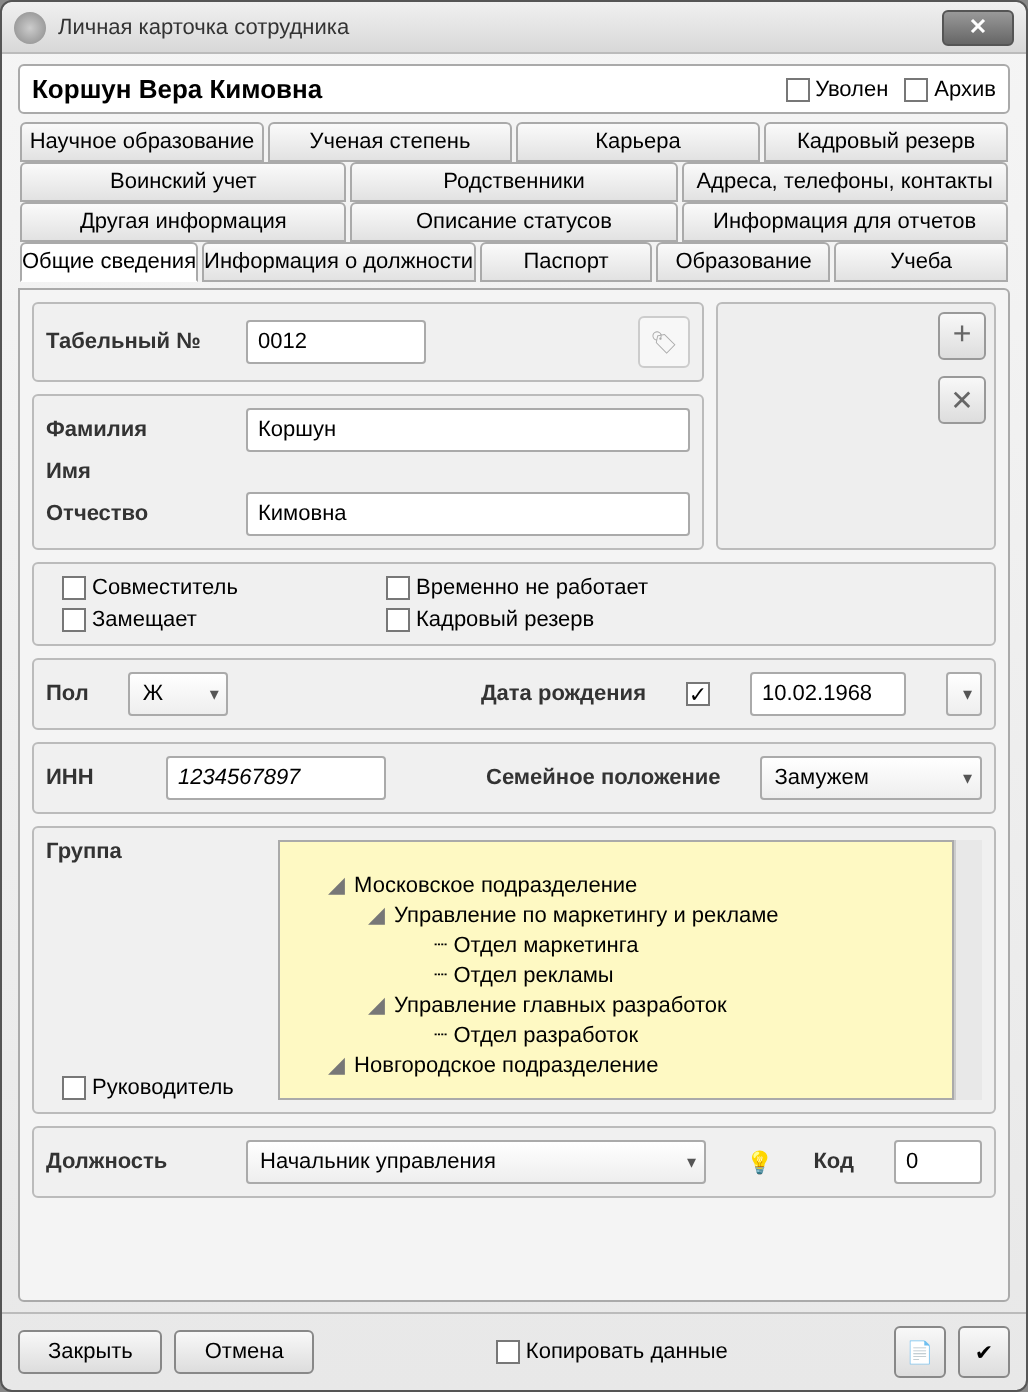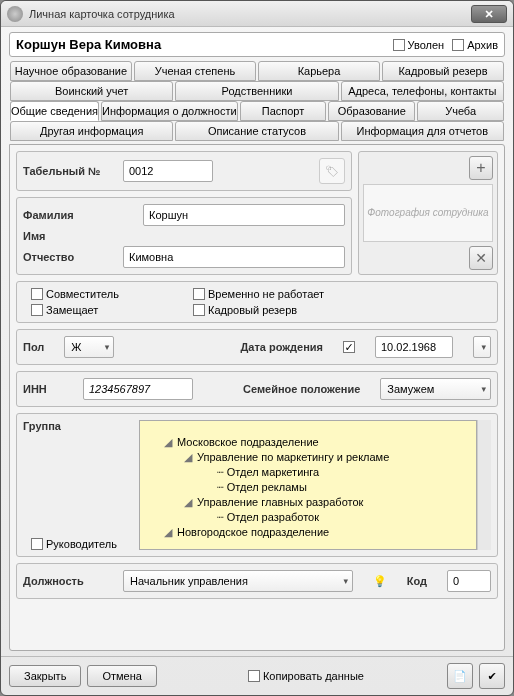--- a/index.html
+++ b/index.html
@@ -75,62 +75,61 @@
           <div class="tab">Научное образование</div>
           <div class="tab">Ученая степень</div>
           <div class="tab">Карьера</div>
           <div class="tab">Кадровый резерв</div>
         </div>
       <div class="tabrow" id="trow1">
           <div class="tab">Воинский учет</div>
           <div class="tab">Родственники</div>
           <div class="tab">Адреса, телефоны, контакты</div>
         </div>
+      <div class="tabrow" id="trow2">
+          <div class="tab">Другая информация</div>
+          <div class="tab">Описание статусов</div>
+          <div class="tab">Информация для отчетов</div>
+        </div>
       <div class="tabrow" id="trow3">
           <div class="tab active">Общие сведения</div>
           <div class="tab">Информация о должности</div>
           <div class="tab">Паспорт</div>
           <div class="tab">Образование</div>
           <div class="tab">Учеба</div>
         </div>
-      <div class="tabrow" id="trow2">
-          <div class="tab">Другая информация</div>
-          <div class="tab">Описание статусов</div>
-          <div class="tab">Информация для отчетов</div>
-        </div>
     </div>
 
     <div class="tabbody">
       <div class="topgrid">
         <div class="topleft">
           <div class="group">
             <div class="row">
               <div class="lbl">Табельный №</div>
               <input class="input" style="width: 90px;" value="0012">
               <div style="flex:1"></div>
               <div class="tagicon">🏷</div>
             </div>
           </div>
           <div class="group">
             <div class="row">
                 <div class="lbl">Фамилия</div>
-                <input class="input" style="flex: 1 1 0%; margin-left: 20px;" value="Коршун">
+                <input class="input" style="flex: 1 1 0%;" value="Коршун">
               </div>
             <div class="row">
                 <div class="lbl">Имя</div>
               </div>
             <div class="row">
                 <div class="lbl">Отчество</div>
                 <input class="input" style="flex: 1 1 0%;" value="Кимовна">
               </div>
           </div>
         </div>
         <div class="photobox">
           <div class="addbtn">+</div>
-          <div class="photoarea">Фотография сотрудника</div>
           <div class="delbtn">✕</div>
         </div>
       </div>
 
       <div class="group">
         <div class="checks">
           <label class="chk" style="width:130px">
               <span class="chkbox"></span>
               <span>Совместитель</span>
             </label>

